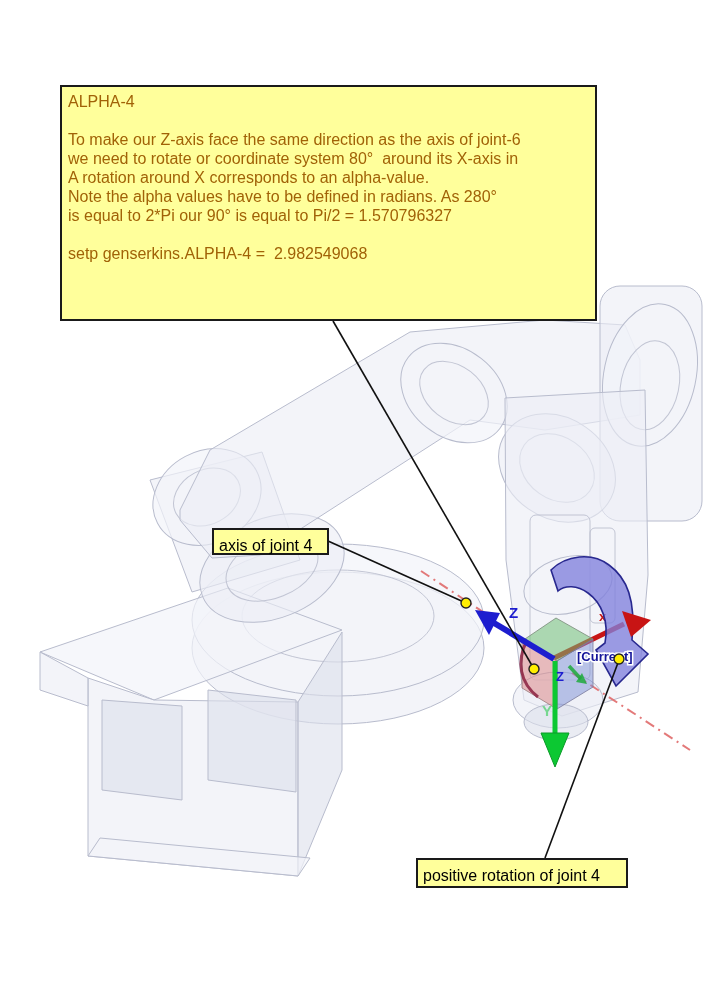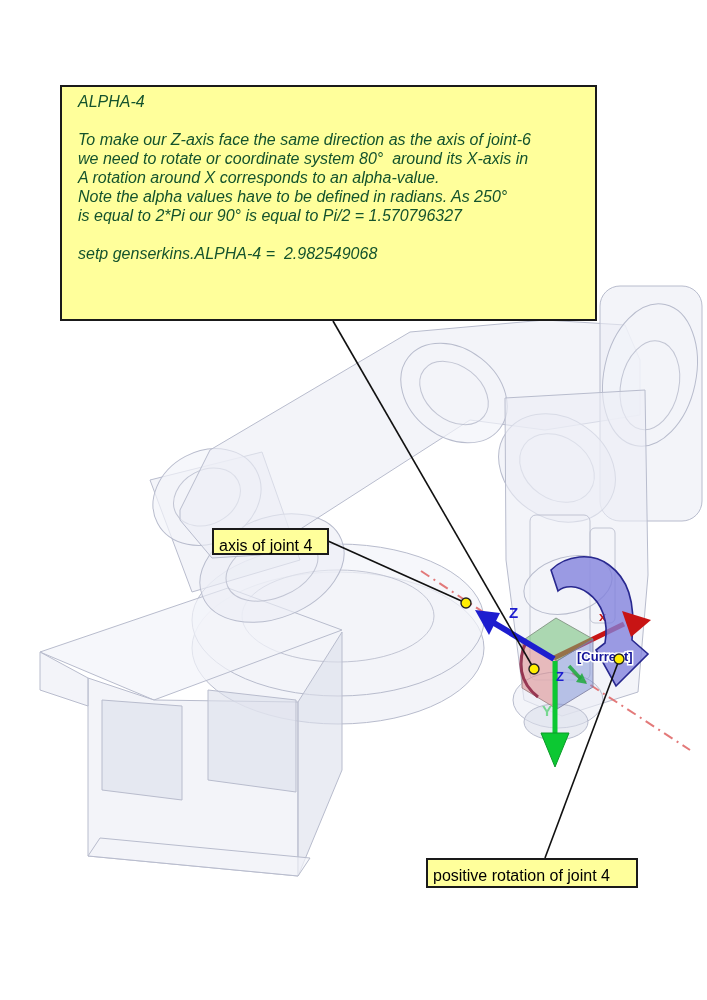--- a/index.html
+++ b/index.html
@@ -35,27 +35,27 @@
   .z-big{font-size:15px;fill:var(--axis_z_blue);}
   .x-small{font-size:13px;fill:var(--axis_x_red);}
   .z-small{font-size:13px;fill:var(--axis_z_blue);}
   .y-faint{font-size:15px;fill:var(--axis_y_green);opacity:.5;}
   .current-tag{font-size:13px;fill:var(--current_blue);
                paint-order:stroke;stroke:#ffffff;stroke-width:3px;}
 
   
   .note-box{position:absolute;left:60px;top:85px;width:537px;height:236px;
             background:var(--note_bg);border:2px solid var(--note_border);
-            box-sizing:border-box;padding:5px 16px;color:#14532d;font-style:italic;}
+            box-sizing:border-box;padding:5px 6px;color:#a16207;}
   .note-line{font-size:16px;line-height:19px;min-height:19px;white-space:pre-wrap;}
   .callout{position:absolute;background:var(--note_bg);
            border:2px solid var(--note_border);box-sizing:border-box;
            font-size:16px;line-height:21px;padding:5px 5px;color:#000;white-space:nowrap;}
   .callout-axis{left:212px;top:528px;width:117px;height:27px;}
-  .callout-rot{left:426px;top:858px;width:212px;height:30px;}
+  .callout-rot{left:416px;top:858px;width:212px;height:30px;}
 </style>
 </head>
 <body>
 
 <div id="stage">
 
   <svg id="scene" width="707" height="1000" viewBox="0 0 707 1000">
 
     <g>
 
@@ -158,21 +158,21 @@
     <circle class="dot" cx="534" cy="669" r="5"></circle>
     <circle class="dot" cx="619" cy="659" r="5"></circle>
   </svg>
 
   <div class="note-box">
     <div class="note-line">ALPHA-4</div>
     <div class="note-line"></div>
     <div class="note-line">To make our Z-axis face the same direction as the axis of joint-6</div>
     <div class="note-line">we need to rotate or coordinate system 80°  around its X-axis in</div>
     <div class="note-line">A rotation around X corresponds to an alpha-value.</div>
-    <div class="note-line">Note the alpha values have to be defined in radians. As 250°</div>
+    <div class="note-line">Note the alpha values have to be defined in radians. As 280°</div>
     <div class="note-line">is equal to 2*Pi our 90° is equal to Pi/2 = 1.570796327</div>
     <div class="note-line"></div>
     <div class="note-line">setp genserkins.ALPHA-4 =  2.982549068</div>
   </div>
 
   <div class="callout callout-axis">axis of joint 4</div>
   <div class="callout callout-rot">positive rotation of joint 4</div>
 
 </div>
 

